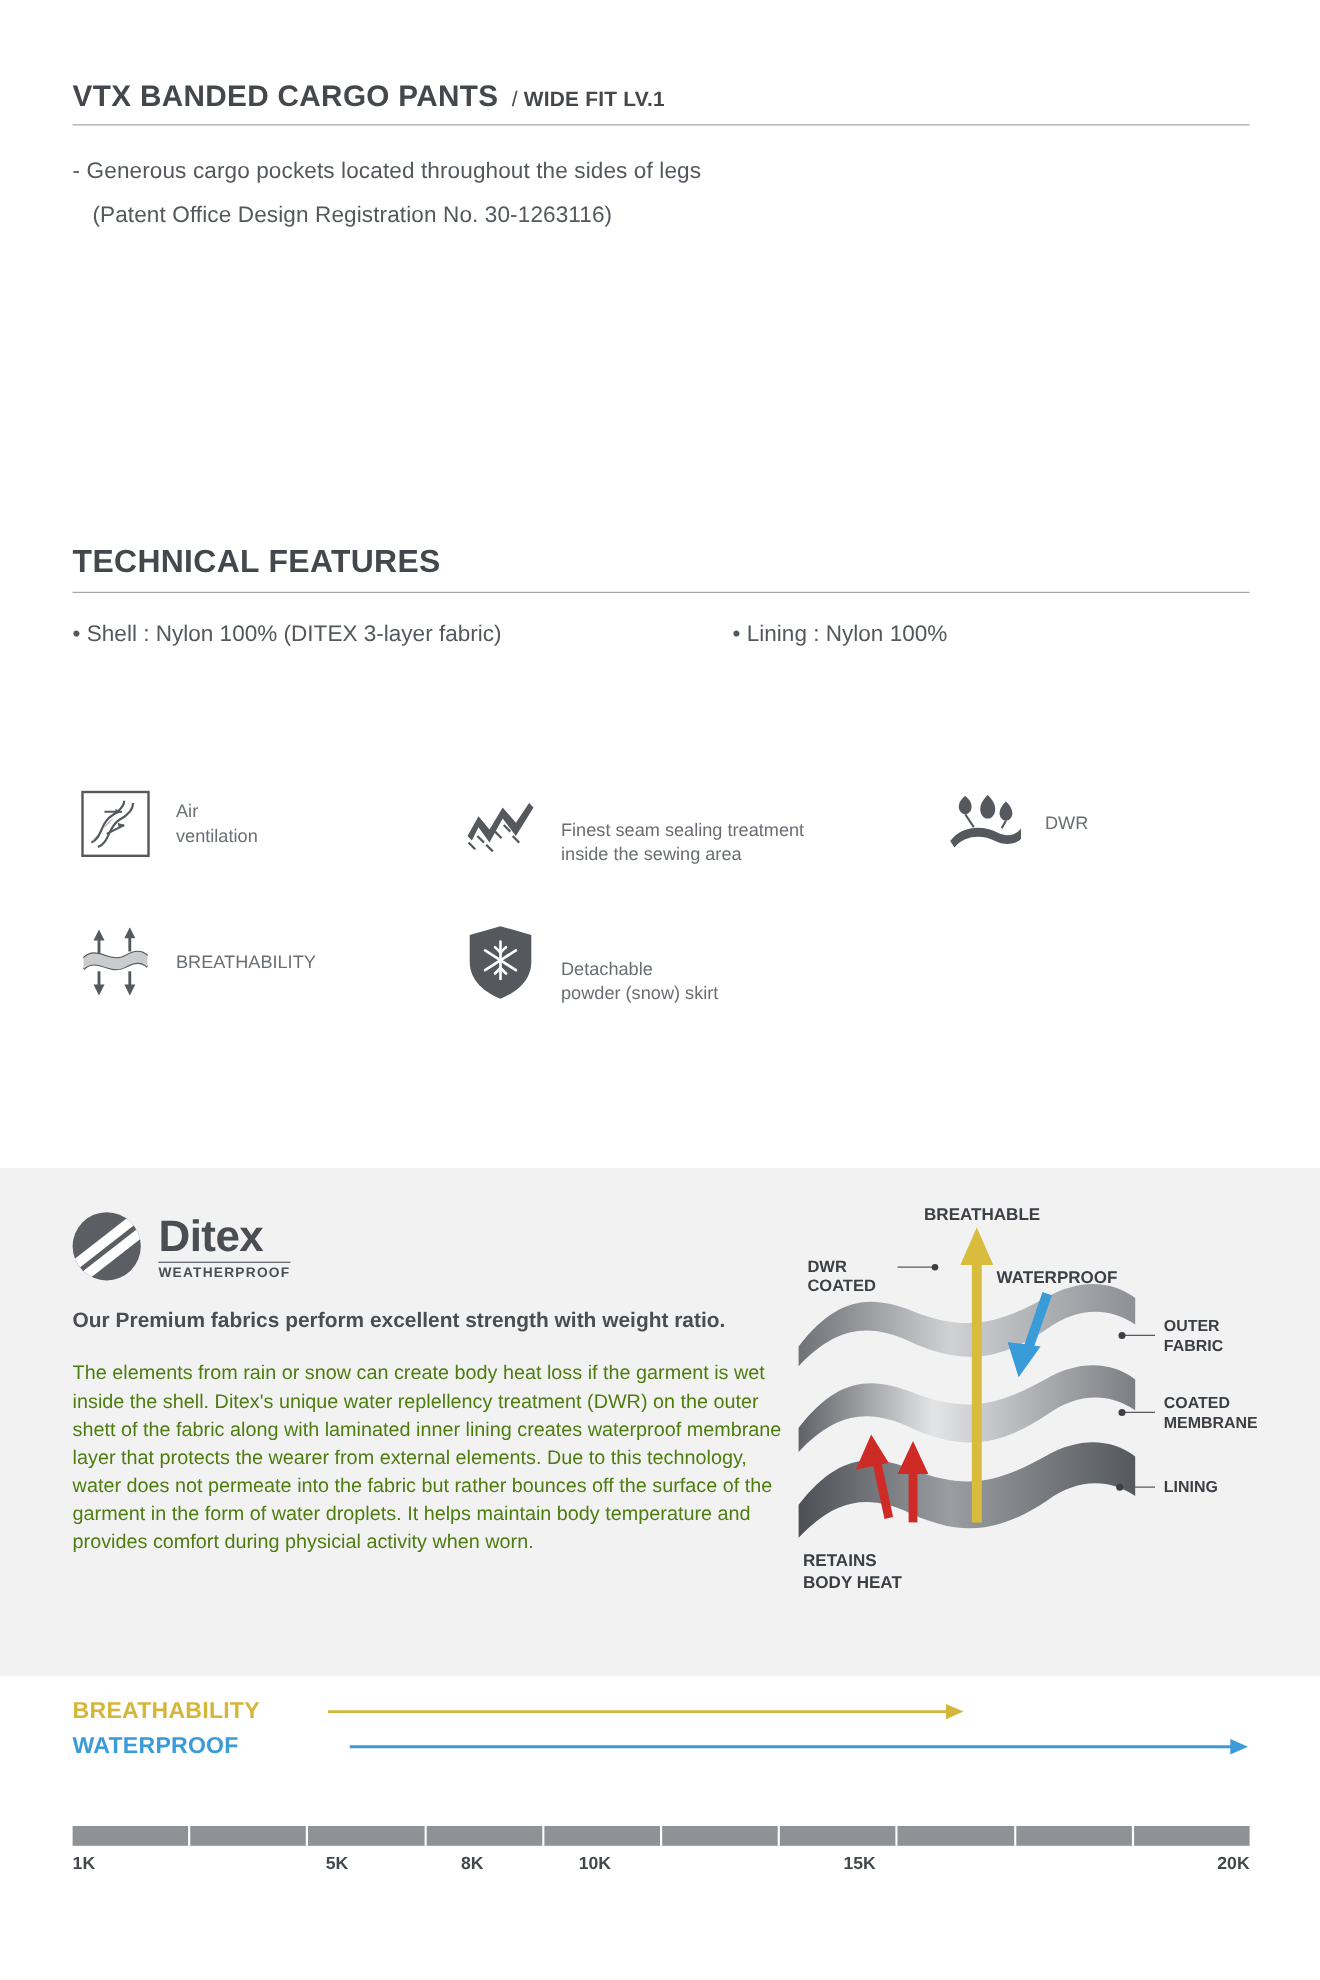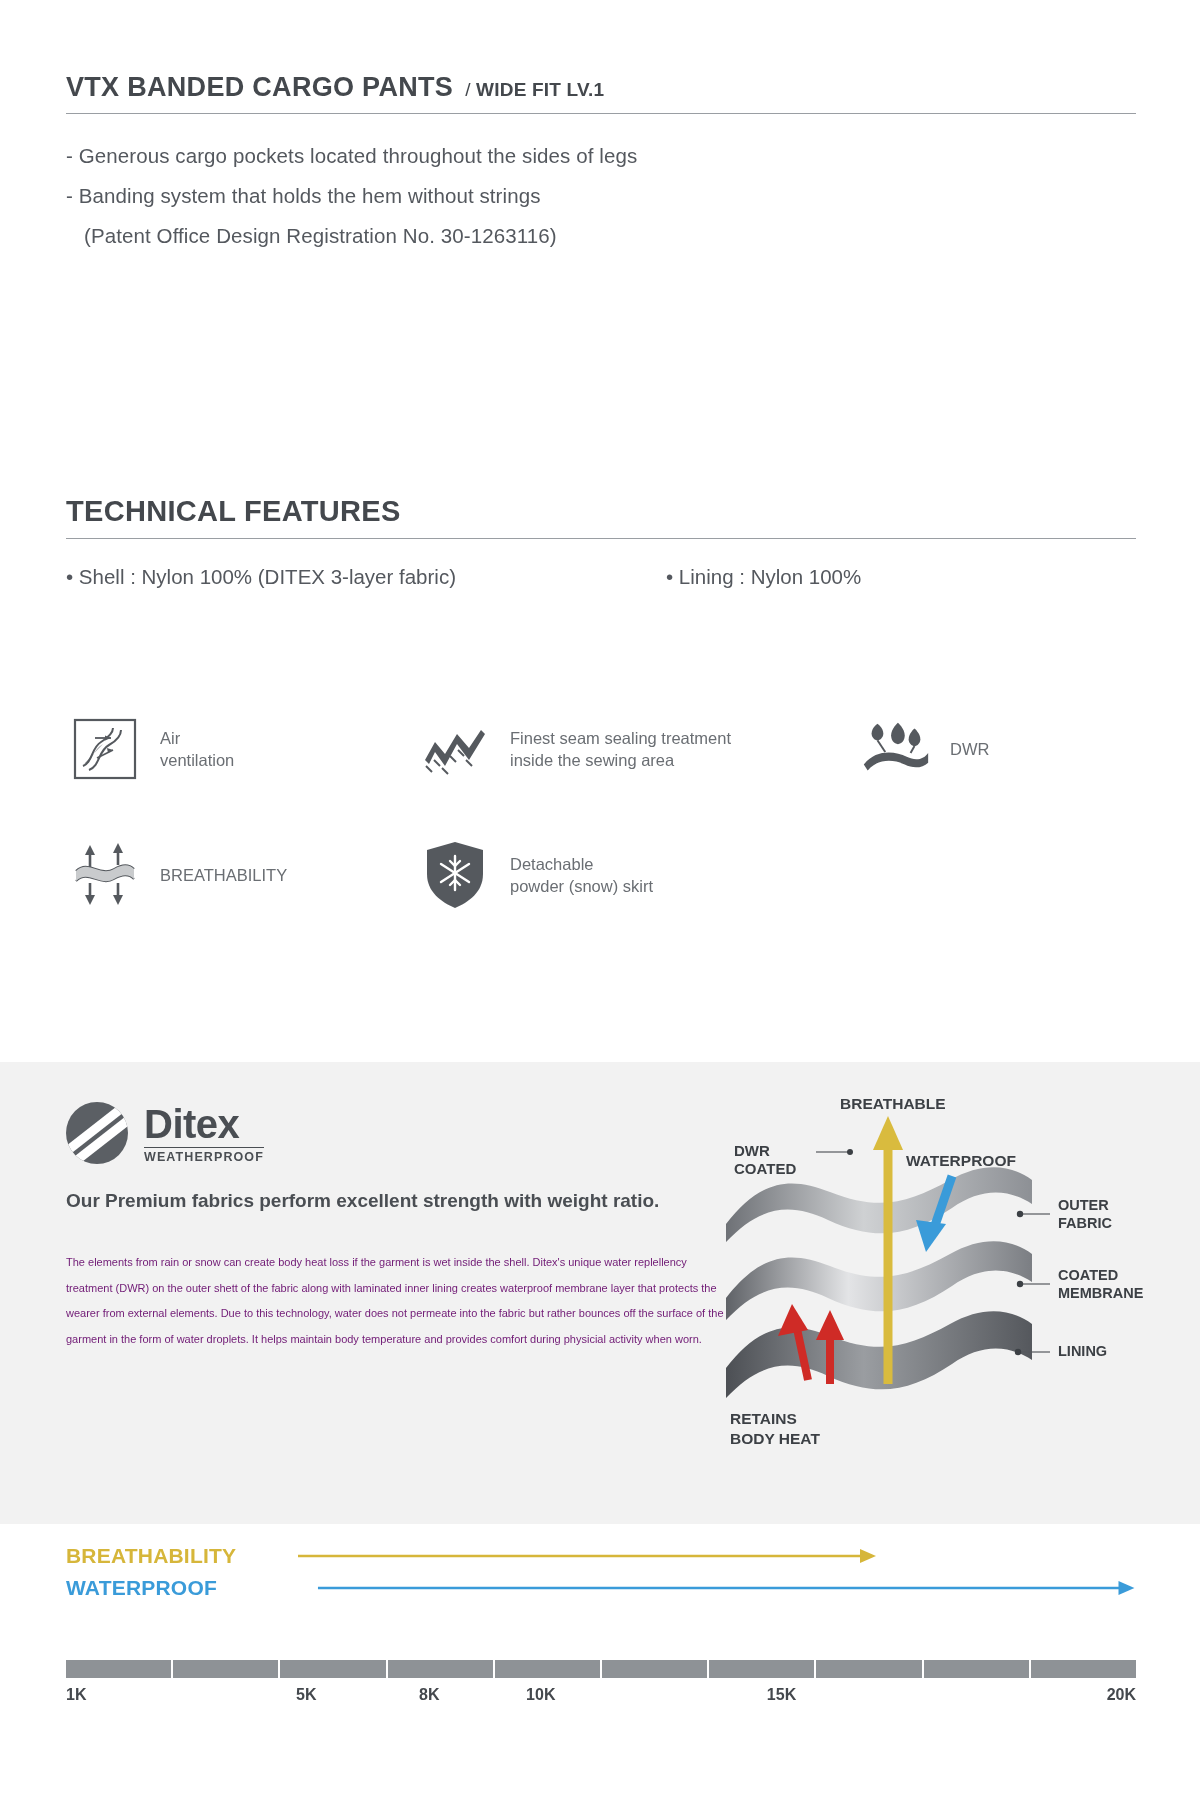--- a/index.html
+++ b/index.html
@@ -70,21 +70,21 @@
 
   
   .feature-grid {
     position: absolute;
     left: 66px; top: 710px;
     width: 1070px;
   }
   .feature-row { display: flex; margin-bottom: 48px; }
   .feature-cell { display: flex; align-items: center; }
   .feature-cell.c1 { width: 350px; }
-  .feature-cell.c2 { width: 440px; }
+  .feature-cell.c2 { width: 440px; align-items: flex-end; }
   .feature-cell.c3 { width: 280px; }
   .feature-icon {
     width: 78px; height: 78px;
     display: flex; align-items: center; justify-content: center;
     flex: 0 0 78px;
   }
   .feature-label {
     margin-left: 16px;
     font-size: 16.5px;
     line-height: 22px;
@@ -130,22 +130,22 @@
     font-size: 12.5px; font-weight: bold; color: #4a4e53; letter-spacing: 1.1px;
     border-top: 1.5px solid #4a4e53;
     padding-top: 2px; margin-top: 2px;
     text-align: right;
   }
   .ditex-lead {
     margin-top: 24px;
     font-size: 19px; line-height: 26px; color: #4a4e53; font-weight: bold;
   }
   .ditex-body {
-    margin-top: 36px;
-    font-size: 11px; line-height: 25.5px; color: #701a75;
+    margin-top: 22px;
+    font-size: 18px; line-height: 25.5px; color: #4d7c0f;
   }
 
   
   .ditex-diagram { position: absolute; left: 720px; top: 22px; width: 440px; height: 420px; }
 
   
   .scale-section { position: absolute; left: 0; top: 1540px; width: 1200px; }
   .scale-rows { position: relative; left: 66px; width: 1070px; }
   .scale-row { display: flex; align-items: center; height: 32px; }
   .scale-row .lbl {
@@ -182,21 +182,20 @@
   <div class="product-header">
     <div class="product-title-row">
       <div class="product-title">VTX BANDED CARGO PANTS</div>
       <div class="product-subtitle">
         <span class="slash">/</span>
         <span>WIDE FIT LV.1</span>
       </div>
     </div>
     <div class="bullet-list">
       <div class="bullet-line">- Generous cargo pockets located throughout the sides of legs</div>
-      <div class="bullet-line">- Banding system that holds the hem without strings</div>
       <div class="bullet-line indent">(Patent Office Design Registration No. 30-1263116)</div>
     </div>
   </div>
 
   <div class="tech-section">
     <div class="tech-title">TECHNICAL FEATURES</div>
     <div class="materials">
       <div class="m1">• Shell : Nylon 100% (DITEX 3-layer fabric)</div>
       <div>• Lining : Nylon 100%</div>
     </div>

